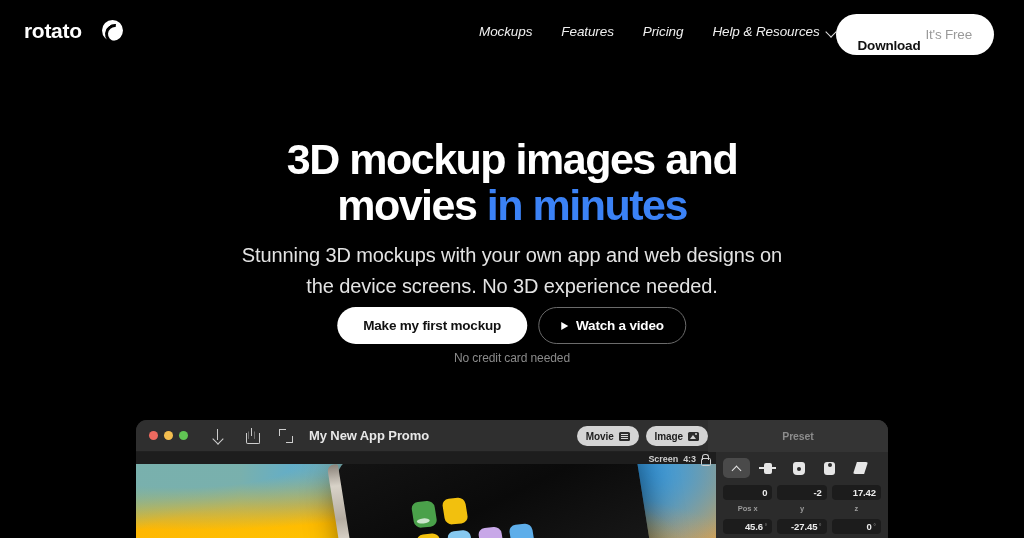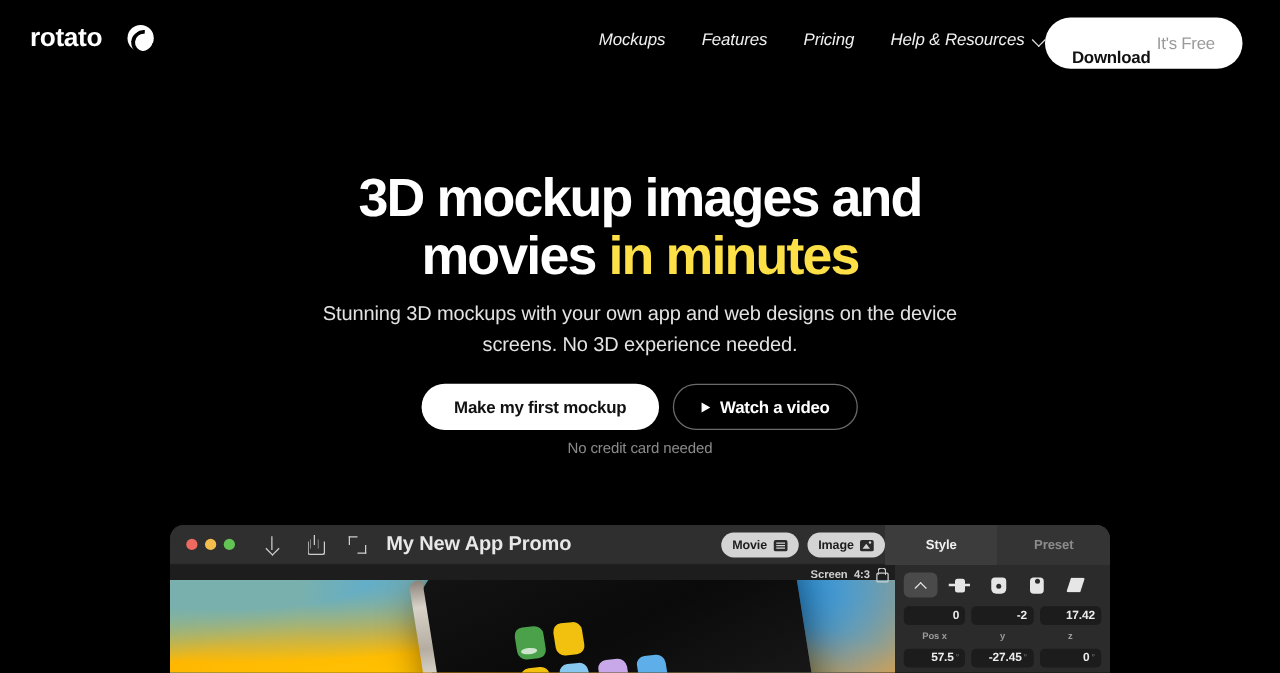--- a/index.html
+++ b/index.html
@@ -64,25 +64,25 @@
   .dl-strong { color:#111; font-size:13.5px; font-weight:700; letter-spacing:-0.2px;margin-top:22px; }
   .dl-weak   { color:#9a9a9a; font-size:13.5px; font-weight:500; letter-spacing:-0.2px; }
 
   
   .hero { position:absolute; top:0; left:0; width:1024px; text-align:center; }
   .headline {
     position:absolute; top:136px; left:0; width:1024px;
     font-size:43px; font-weight:700; line-height:1.07;
     letter-spacing:-1.5px; color:#fff;
   }
-  .headline .dim { color:#fde047; }
+  .headline .dim { color:#3b82f6; }
   .subtitle {
     position:absolute; top:240px; left:50%; transform:translateX(-50%);
     width:560px; color:#e3e3e3;
-    font-size:16px; font-weight:400; line-height:1.55; letter-spacing:-0.1px;
+    font-size:20px; font-weight:400; line-height:1.55; letter-spacing:-0.1px;
   }
   .cta-row {
     position:absolute; top:307px; left:50%; transform:translateX(-50%);
     display:flex; align-items:center; gap:11px;
   }
   .btn-primary {
     height:37px; padding:0 26px; background:#fff; border-radius:19px;
     display:flex; align-items:center; justify-content:center;
     color:#111; font-size:13.5px; font-weight:600; letter-spacing:-0.2px;
     cursor:pointer; white-space:nowrap;
@@ -132,21 +132,21 @@
     border:1.4px solid #dcdcdc;border-top:none;border-radius:0 0 2px 2px;}
   .ic-share::after{content:"";position:absolute;left:6.9px;top:0px;width:1.4px;height:8px;background:#dcdcdc;
     box-shadow:-3px 3.2px 0 -0.3px #dcdcdc, 3px 3.2px 0 -0.3px #dcdcdc;}
   
   .ic-expand::before{content:"";position:absolute;left:0.5px;top:0.5px;width:6px;height:6px;
     border-left:1.4px solid #dcdcdc;border-top:1.4px solid #dcdcdc;}
   .ic-expand::after{content:"";position:absolute;right:0.5px;bottom:0.5px;width:6px;height:6px;
     border-right:1.4px solid #dcdcdc;border-bottom:1.4px solid #dcdcdc;}
 
   .win-title {
-    margin-left:16px; color:#e8e8e8; font-size:16px; font-weight:600;
+    margin-left:16px; color:#e8e8e8; font-size:13px; font-weight:600;
     letter-spacing:-0.1px; white-space:nowrap;
   }
 
   .tb-right {
     position:absolute; right:0; top:0; height:32px;
     display:flex; align-items:center;
   }
   .pill-group { display:flex; align-items:center; gap:7px; }
   .lpill {
     height:20px; padding:0 9px; background:#d4d4d4; border-radius:10px;
@@ -335,21 +335,20 @@
           <div class="lpill">
             <span>Movie</span>
             <span class="mini-ico film"></span>
           </div>
           <div class="lpill">
             <span>Image</span>
             <span class="mini-ico pic"></span>
           </div>
         </div>
         <div class="seg">
-          <div class="seg-tab active">Style</div>
           <div class="seg-tab inactive">Preset</div>
         </div>
       </div>
     </div>
 
     <div class="app-body">
 
       <div class="canvas-wrap">
         <div class="screen-label">
           <span>Screen</span>
@@ -415,21 +414,21 @@
         </div>
         <div class="field-row">
           <div class="field-cell field-label">Pos x</div>
           <div class="field-cell field-label">y</div>
           <div class="field-cell field-label">z</div>
         </div>
 
         <div class="field-row">
           <div class="field-cell">
             <div class="field">
-              <span class="val">57.5</span>
+              <span class="val">45.6</span>
               <span class="unit">°</span>
             </div>
           </div>
           <div class="field-cell">
             <div class="field">
               <span class="val">-27.45</span>
               <span class="unit">°</span>
             </div>
           </div>
           <div class="field-cell">

